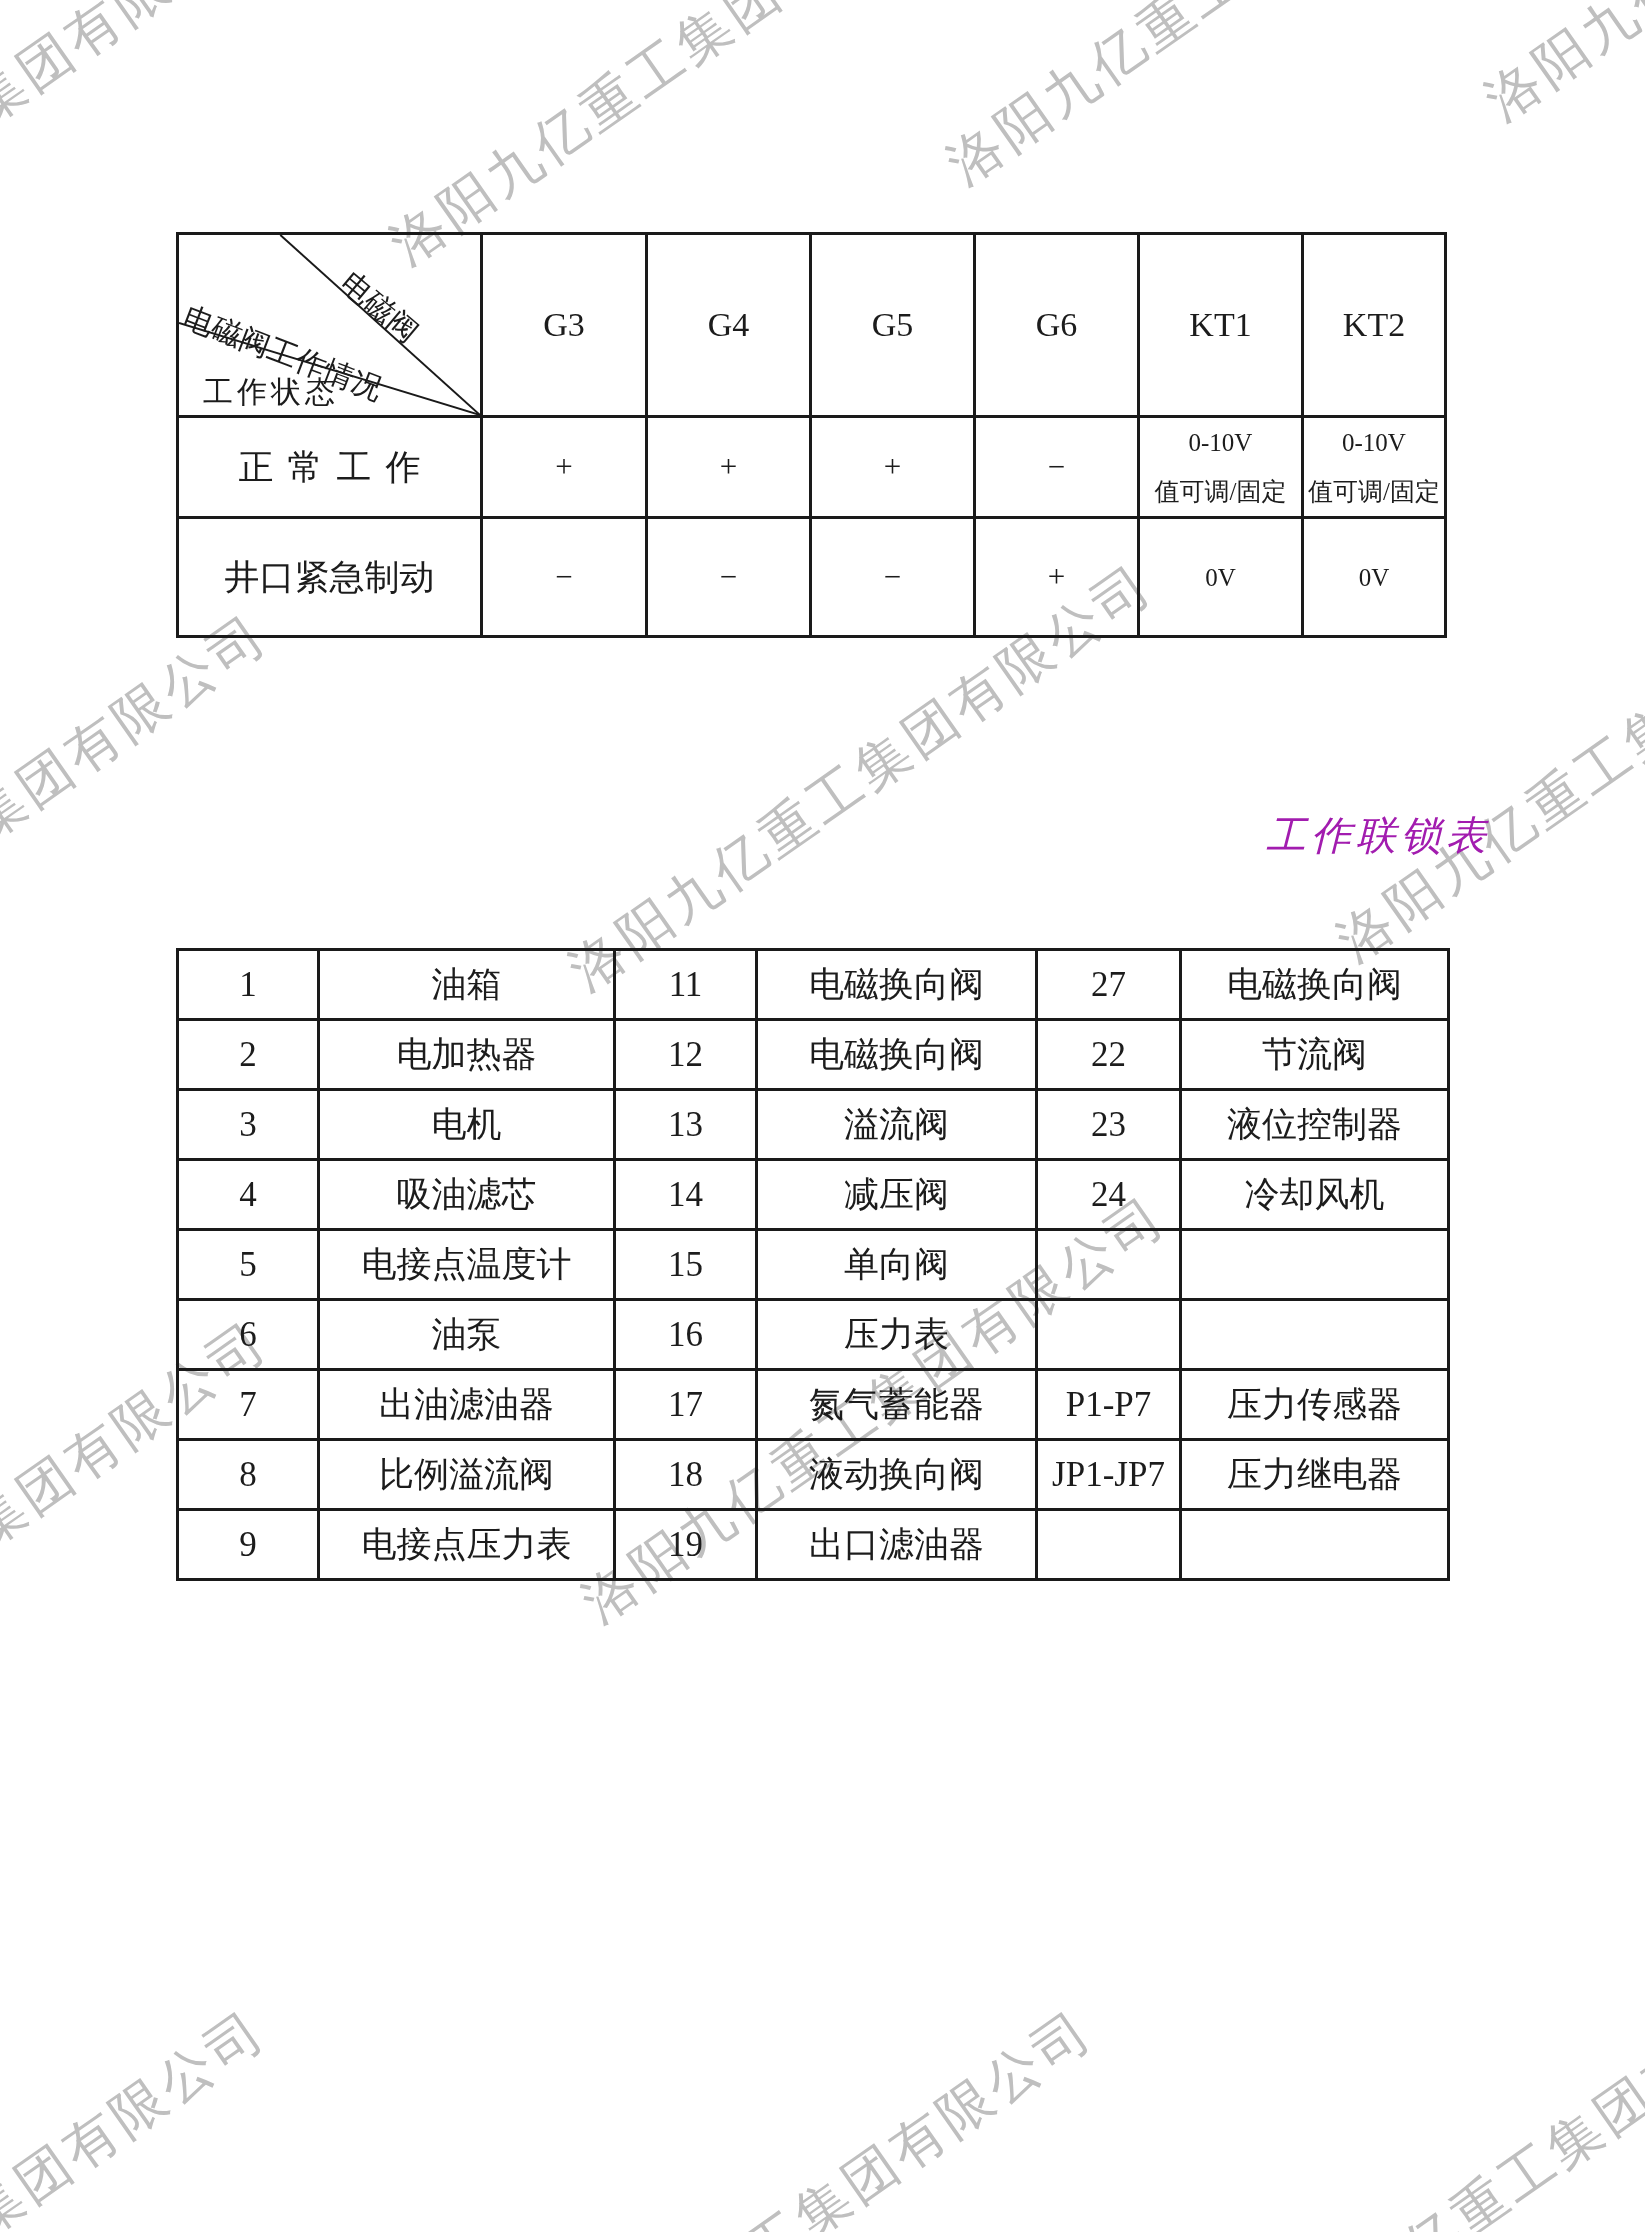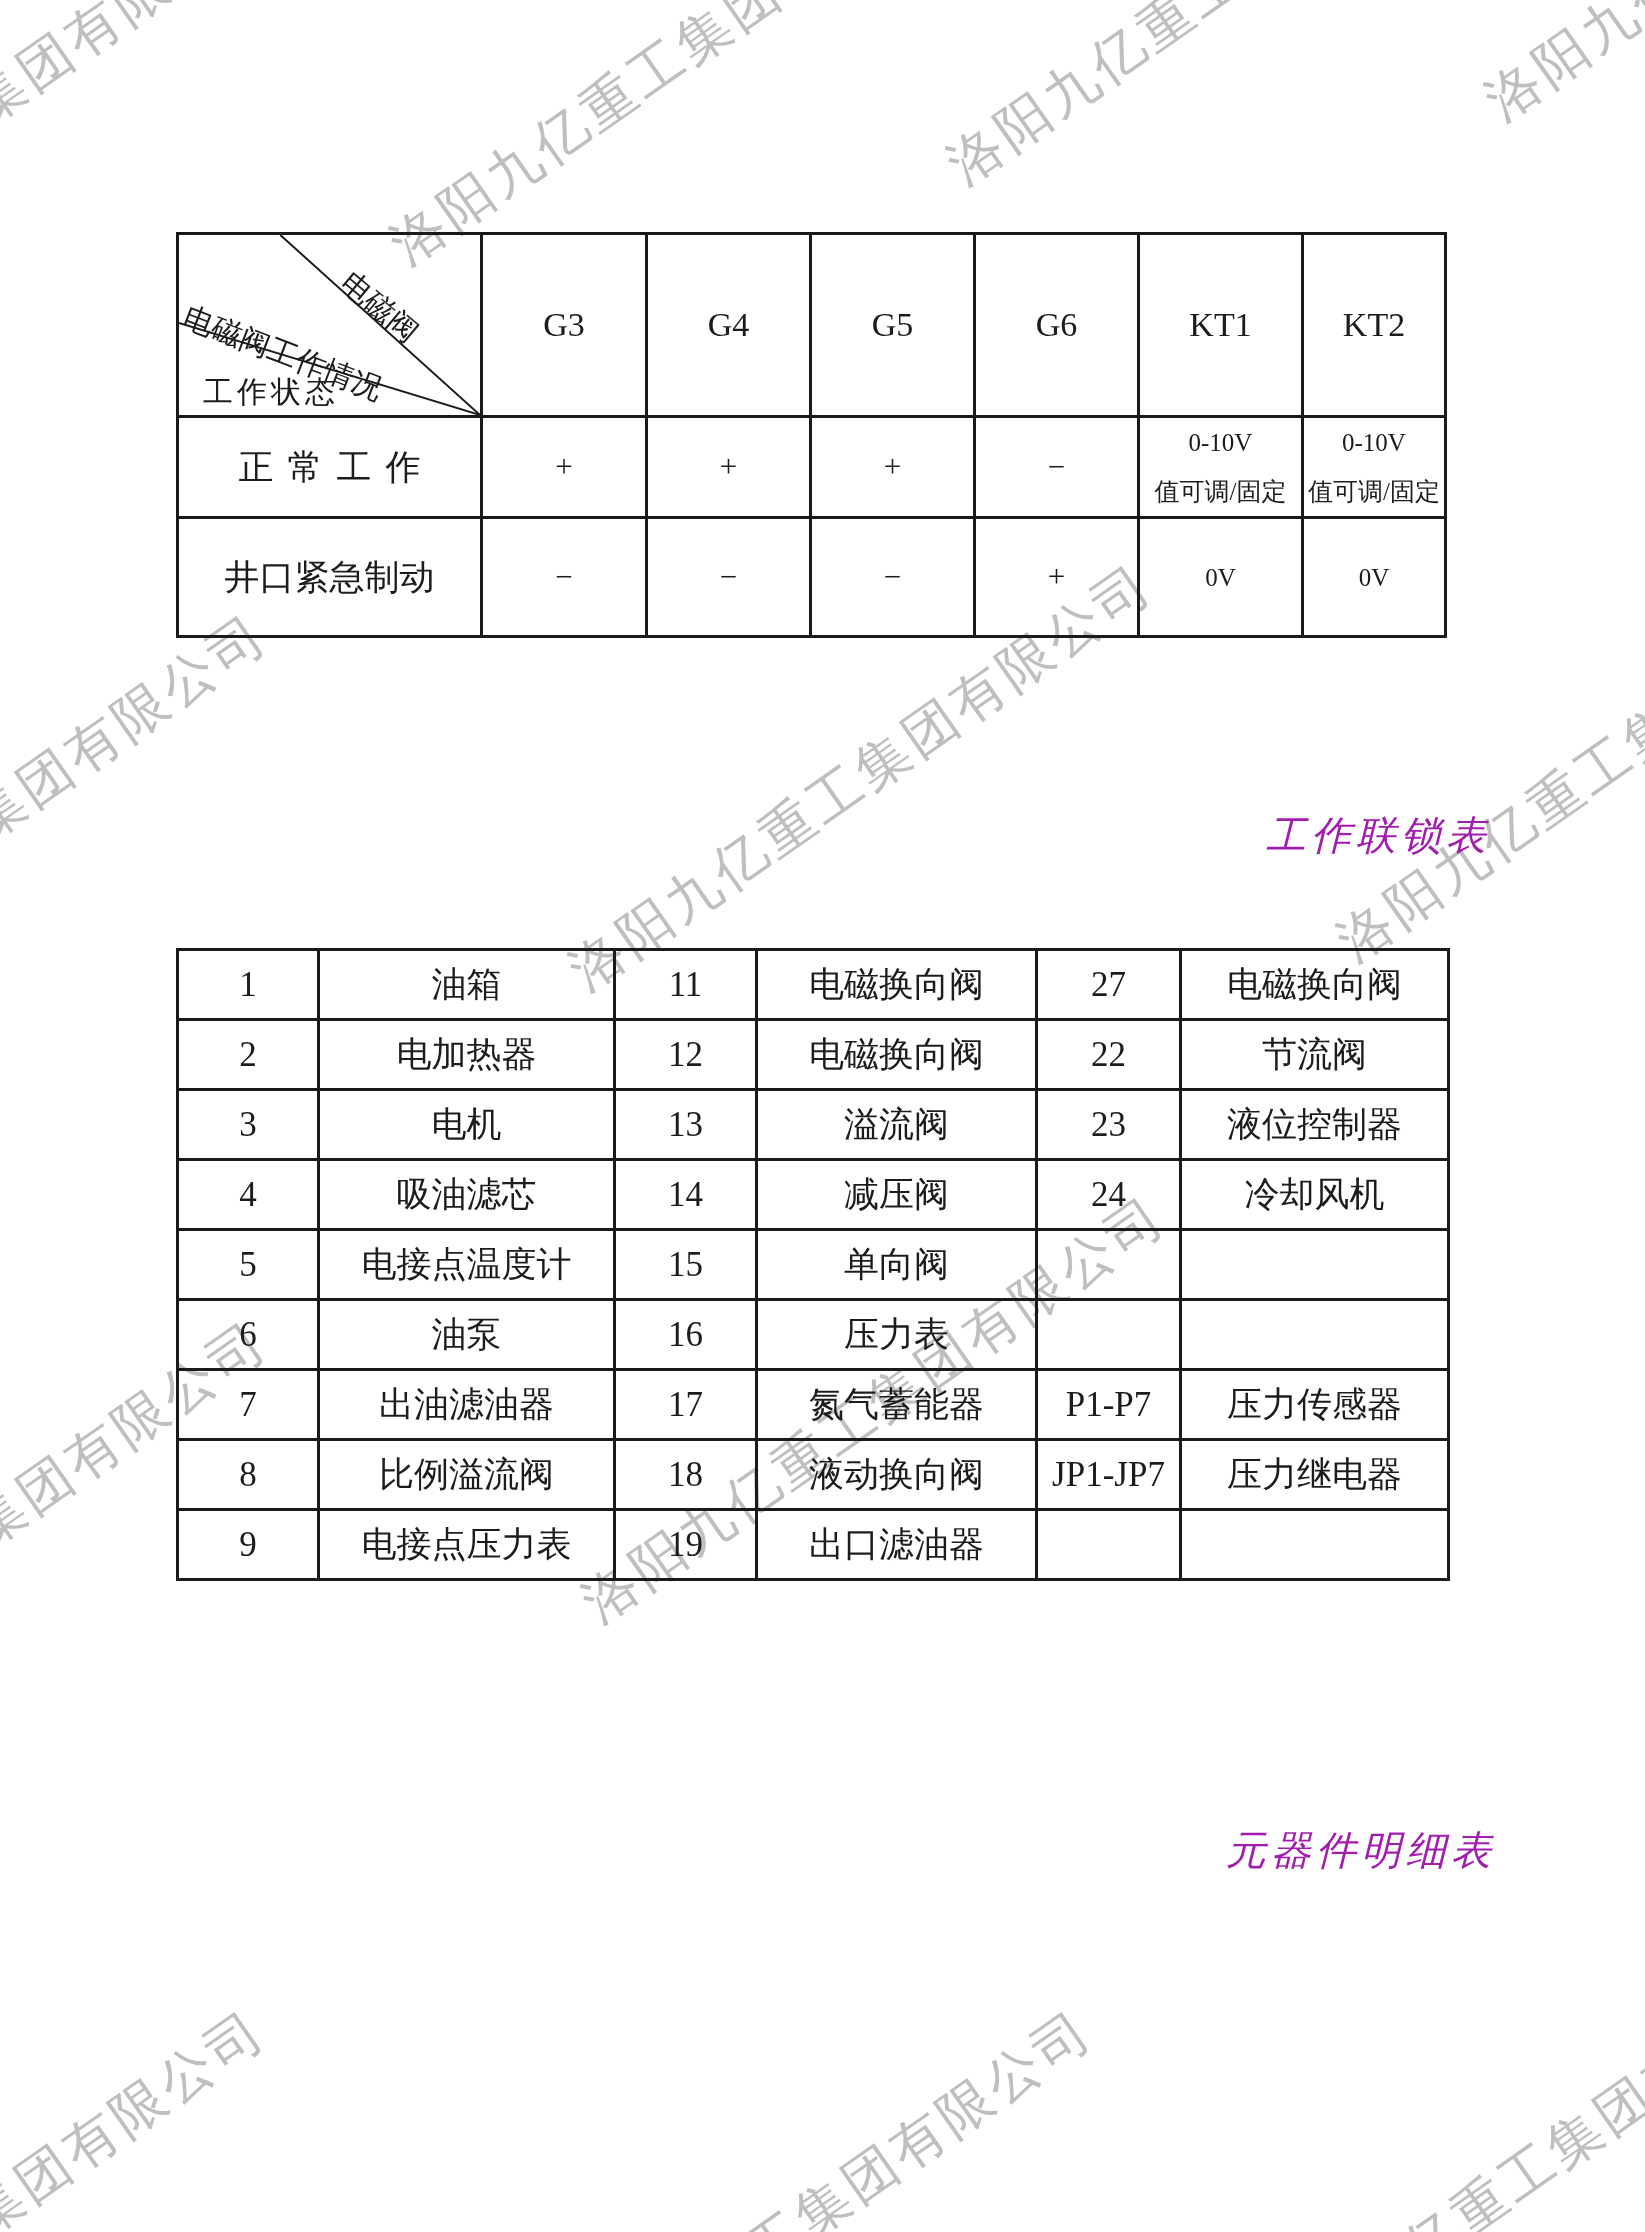--- a/index.html
+++ b/index.html
@@ -214,16 +214,15 @@
       <td>9</td>
       <td>电接点压力表</td>
       <td>19</td>
       <td>出口滤油器</td>
       <td></td>
       <td></td>
     </tr>
   </tbody>
     </table>
 
-  <div class="caption cap2">元器件明细表</div>
 
 </div>
 
 
 </body></html>

